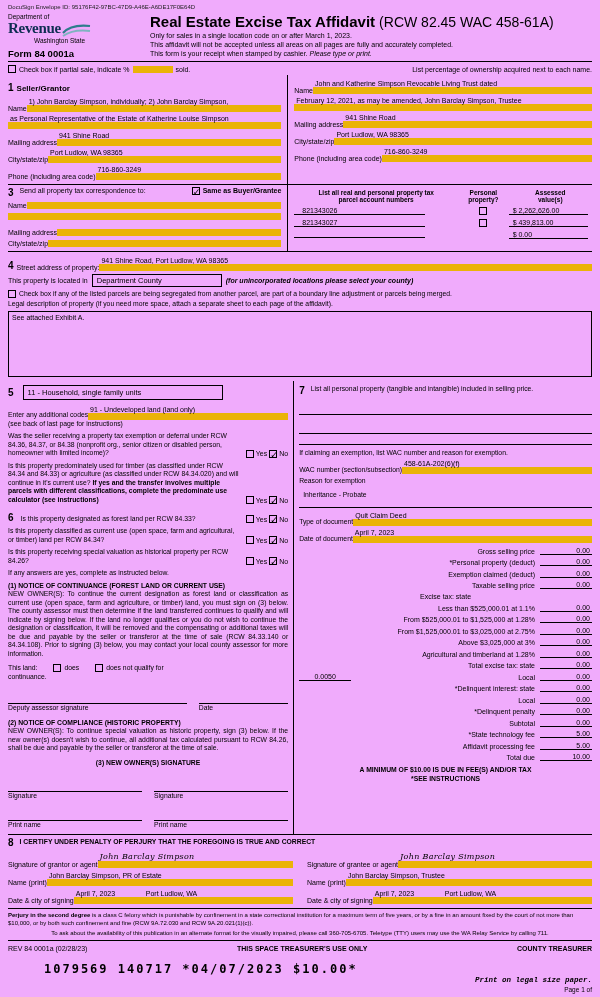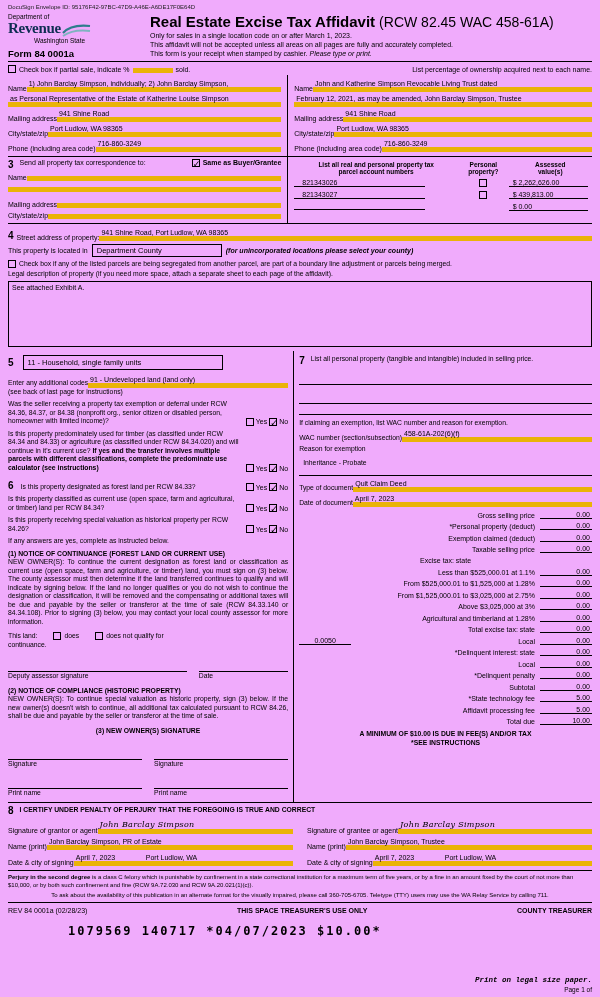--- a/index.html
+++ b/index.html
@@ -20,21 +20,21 @@
   .main-title { font-size:15px; font-weight:bold; }
   .rcw { font-size:14px; }
   .hdr-notes { font-size:7px; margin-top:2px; line-height:1.25; }
   .italic { font-style:italic; }
 
   
   .b { font-weight:bold; }
   .num { font-size:10px; font-weight:bold; margin-right:3px; }
   .sec-title { font-size:8px; font-weight:bold; }
   .lab { font-size:7px; }
-  .fill { border-bottom:5px solid #eab308; font-size:7px; padding:0 2px; display:inline-block; min-height:8px; }
+  .fill { border-bottom:7px solid #eab308; font-size:7px; padding:0 2px; display:inline-block; min-height:8px; }
   .grow { flex:1; }
   .row { display:flex; align-items:flex-end; margin-top:3px; }
   .cb { width:8px; height:8px; border:1px solid #000; display:inline-block; flex:none;
         font:bold 9px/8px "DejaVu Sans", sans-serif; text-align:center; vertical-align:-1px; overflow:hidden; }
   .yn { display:flex; align-items:center; gap:2px; flex:none; font-size:7px; }
 
   .partial-row { display:flex; justify-content:space-between; align-items:flex-end; font-size:7px; padding:3px 0 2px 0; }
 
   
   .two-col { display:flex; border-bottom:1px solid #000; }
@@ -78,21 +78,21 @@
   
   .sec8 { padding:2px 0 4px 0; border-bottom:1px solid #000; }
   .sec8-cols { display:flex; gap:14px; }
   .sec8-cols > div { flex:1; }
   .script { font-family:"DejaVu Serif", serif; font-style:italic; font-size:8px; letter-spacing:0.3px; }
   .s8row { display:flex; align-items:flex-end; margin-top:4px; font-size:7px; }
 
   
   .perjury { font-size:6px; line-height:1.3; padding:3px 0; border-bottom:1px solid #000; }
   .footer-row { display:flex; justify-content:space-between; font-size:7px; padding-top:4px; }
-  .stamp { font-family:"DejaVu Sans Mono", monospace; font-size:12px; font-weight:bold; letter-spacing:2px; margin:10px 0 0 60px; }
+  .stamp { font-family:"DejaVu Sans Mono", monospace; font-size:12px; font-weight:bold; letter-spacing:2px; margin:10px 0 0 36px; }
   .bottom-right { position:absolute; right:8px; bottom:4px; text-align:right; }
   .legal-size { font-size:7.5px; font-weight:bold; font-style:italic;font-family:Liberation Mono, monospace; }
   .page-of { font-size:6.5px; margin-top:2px; }
 </style>
 </head>
 <body>
 
 <div class="page">
 
   <div class="docusign">DocuSign Envelope ID: 95176F42-97BC-47D9-A46E-A6DE17F0E64D</div>
@@ -130,20 +130,21 @@
       <span class="cb"></span>
       <span>Check box if partial sale, indicate %</span>
       <span class="fill" style="width:40px;"></span>
       <span>sold.</span>
     </span>
     <span>List percentage of ownership acquired next to each name.</span>
   </div>
 
   <div class="two-col">
     <div class="col-l">
+      <div><span class="num">1</span><span class="sec-title">Seller/Grantor</span></div>
       <div class="row">
           <span class="lab">Name</span>
           <span class="fill grow">1) John Barclay Simpson, individually; 2) John Barclay Simpson,</span>
         </div>
       <div class="row">
           <span class="fill grow">as Personal Representative of the Estate of Katherine Louise Simpson</span>
         </div>
       <div class="row">
           <span class="lab">Mailing address</span>
           <span class="fill grow">941 Shine Road</span>

